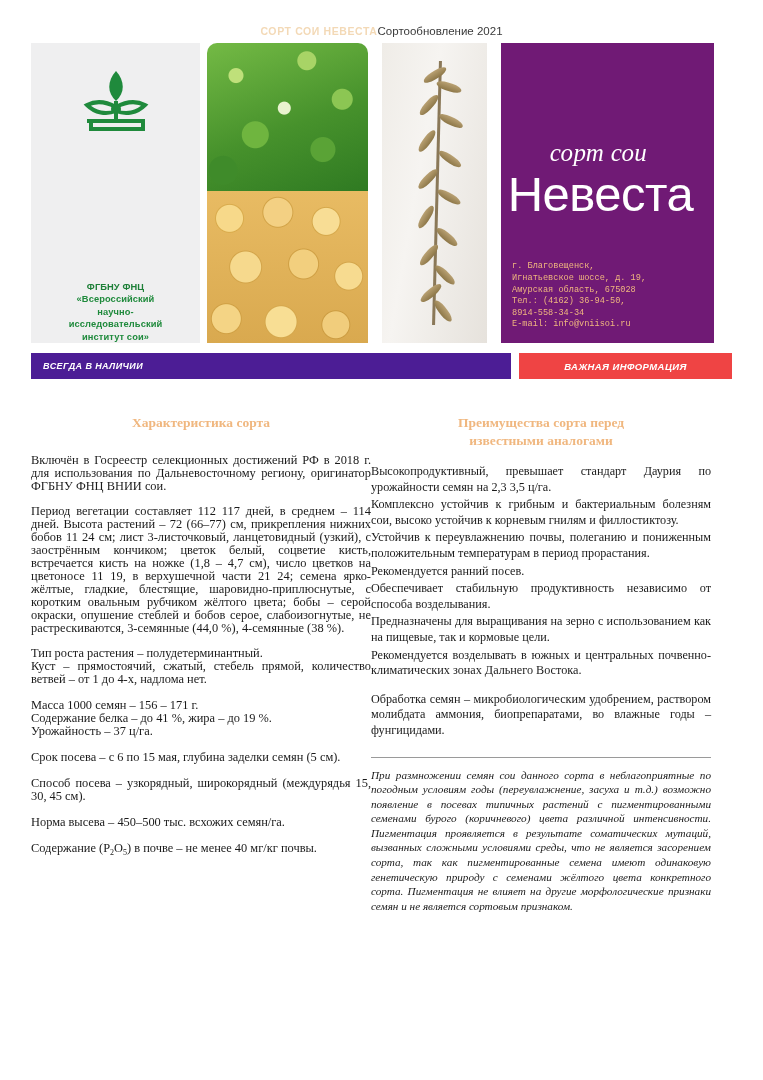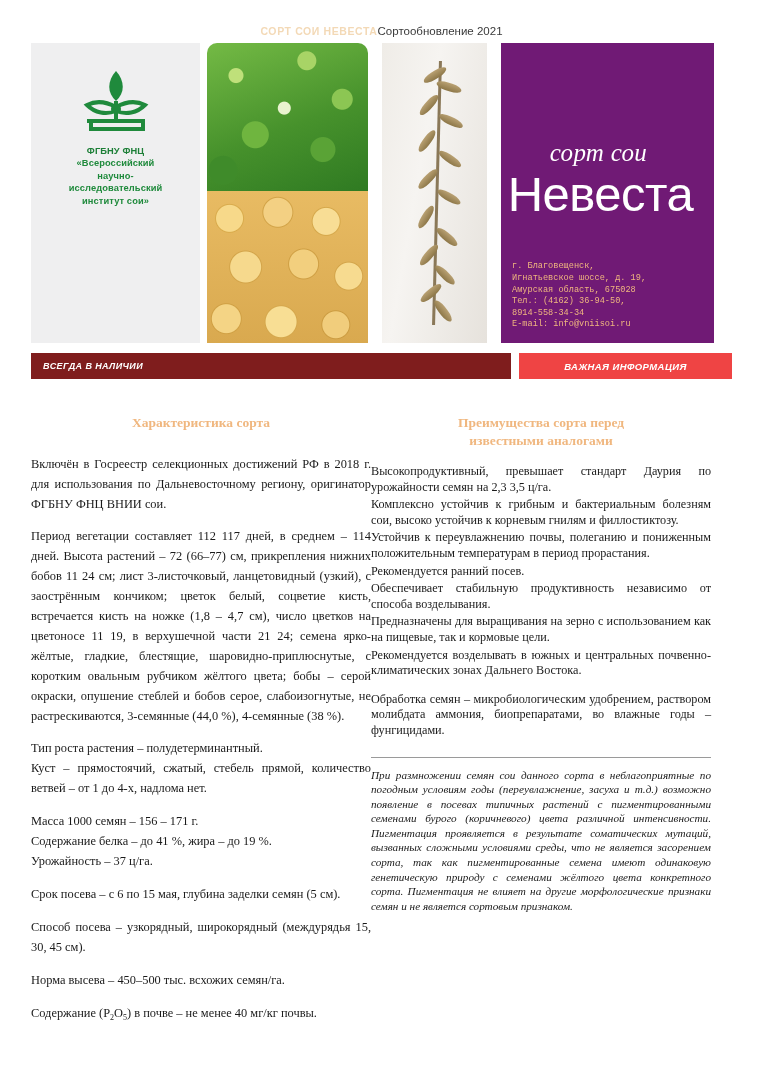--- a/index.html
+++ b/index.html
@@ -44,21 +44,21 @@
     left: 31px; top: 43px;
     width: 701px; height: 300px;
     display: flex;
   }
   .hero-logo {
     width: 169px; height: 300px;
     background: #efeff0;
     display: flex;
     flex-direction: column;
     align-items: center;
-    justify-content: flex-start;
+    justify-content: space-between;
     padding-top: 20px;
   }
   .logo-mark { width: 86px; height: 74px; margin-bottom: 8px; }
   .logo-text {
     font-family: "Liberation Sans", sans-serif;
     font-size: 9.3px;
     line-height: 12.4px;
     font-weight: 700;
     color: #1f8a3c;
     text-align: center;
@@ -153,21 +153,21 @@
     font-size: 8.6px;
     line-height: 11.6px;
     color: #f0b77f;
   }
 
   
   .banner-left {
     position: absolute;
     left: 31px; top: 353px;
     width: 480px; height: 26px;
-    background: #7f1d1d;
+    background: #4c1d95;
     display: flex; align-items: center;
     padding-left: 12px;
   }
   .banner-left span {
     font-family: "Liberation Sans", sans-serif;
     font-size: 9px;
     font-weight: 700;
     font-style: italic;
     letter-spacing: .4px;
     color: #ffffff;
@@ -203,21 +203,21 @@
     font-size: 13.5px;
     color: #f0b77f;
     line-height: 18px;
     margin-bottom: 22px;
   }
   .col-right .col-head { margin-bottom: 14px; }
 
   .para {
     font-family: "Liberation Serif", serif;
     font-size: 12.4px;
-    line-height: 20px;
+    line-height: 13px;
     color: #1a1a1a;
     text-align: justify;
     margin: 0 0 12px 0;
     hyphens: none;
   }
   .col-right .para {
     font-size: 12.2px;
     line-height: 15.6px;
     margin-bottom: 2px;
   }

